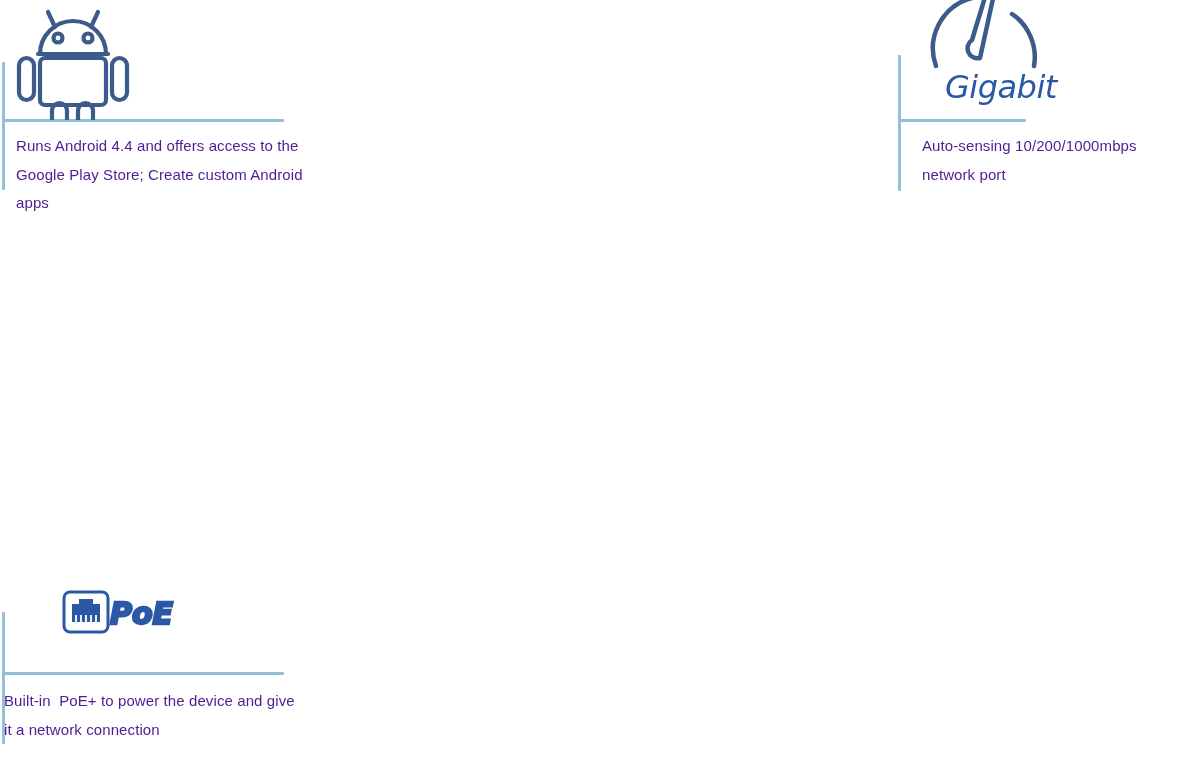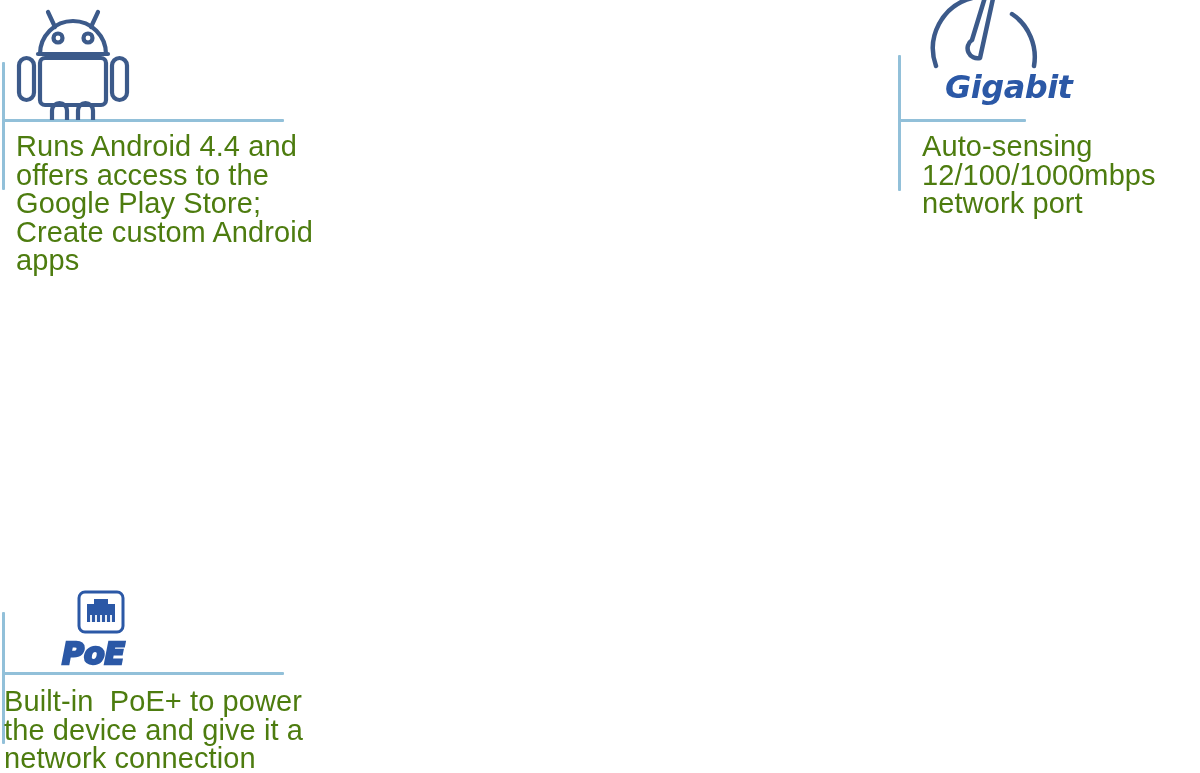--- a/index.html
+++ b/index.html
@@ -52,32 +52,32 @@
   .icon-area {
     position: absolute;
     display: flex;
     align-items: flex-end;
   }
   .icon-area svg { display: block; }
 
   
   .caption {
     position: absolute;
-    color: #4d7c0f;
-    font-size: 29px;
+    color: #4c1d95;
+    font-size: 15px;
     line-height: 28.5px;
     letter-spacing: 0.1px;
     white-space: pre-wrap;
     font-weight: 400;
   }
 
   
   .wordmark {
     color: #2b58a6;
-    font-weight: bold;
+    font-weight: normal;
     font-style: italic;
     font-family: "DejaVu Sans", sans-serif;
     letter-spacing: -0.5px;
   }
 
   
   .cell-android .rule-stem { left: 2px; top: 62px; height: 128px; }
   .cell-android .rule-arm  { left: 2px; top: 119px; width: 282px; }
   .cell-android .icon-area { left: 14px; top: 0px; }
   .cell-android .caption   { left: 16px; top: 132px; width: 300px; }
@@ -87,21 +87,21 @@
   .cell-gigabit .rule-arm  { left: 458px; top: 119px; width: 128px; }
   .cell-gigabit .icon-area { left: 480px; top: -8px; }
   .cell-gigabit .gigabit-word {
     position: absolute; left: 505px; top: 68px; font-size: 32px;
   }
   .cell-gigabit .caption   { left: 482px; top: 132px; width: 260px; }
 
   
   .cell-poe .rule-stem { left: 2px; top: 340px; height: 132px; }
   .cell-poe .rule-arm  { left: 2px; top: 400px; width: 282px; }
-  .cell-poe .icon-area { left: 62px; top: 318px; flex-direction: column; }
+  .cell-poe .icon-area { left: 62px; top: 318px; flex-direction: row; align-items: center; }
   .cell-poe .poe-word {
     margin-top: 2px; font-size: 30px; color: #2b58a6;
   }
   .cell-poe .caption   { left: 4px; top: 415px; width: 300px; }
 
   
   .cell-wifi .rule-stem { left: 470px; top: 340px; height: 132px; }
   .cell-wifi .rule-arm  { left: 470px; top: 400px; width: 183px; }
   .cell-wifi .icon-area { left: 495px; top: 325px; }
   .cell-wifi .caption   { left: 484px; top: 414px; width: 260px; }
@@ -146,21 +146,21 @@
     <div class="rule-stem"></div>
     <div class="rule-arm"></div>
     <div class="icon-area">
       <svg width="130" height="80" viewBox="0 0 130 80" fill="none" stroke="#3c5a8a" stroke-width="4.5" stroke-linecap="round" stroke-linejoin="round">
         <path d="M16 74 A52 52 0 0 1 52 6"></path>
         <path d="M114 74 A52 52 0 0 0 92 22"></path>
         <path d="M66 2 L74 2 L60 66 A10 10 0 0 1 52 48 Z"></path>
       </svg>
     </div>
     <div class="wordmark gigabit-word">Gigabit</div>
-    <div class="caption">Auto-sensing 12/100/1000mbps network port</div>
+    <div class="caption">Auto-sensing 10/200/1000mbps network port</div>
   </div>
 
   <div class="feature-cell col-3 cell-bluetooth">
     
     
     
     
   </div>
 
   <div class="feature-cell col-1 cell-poe">

